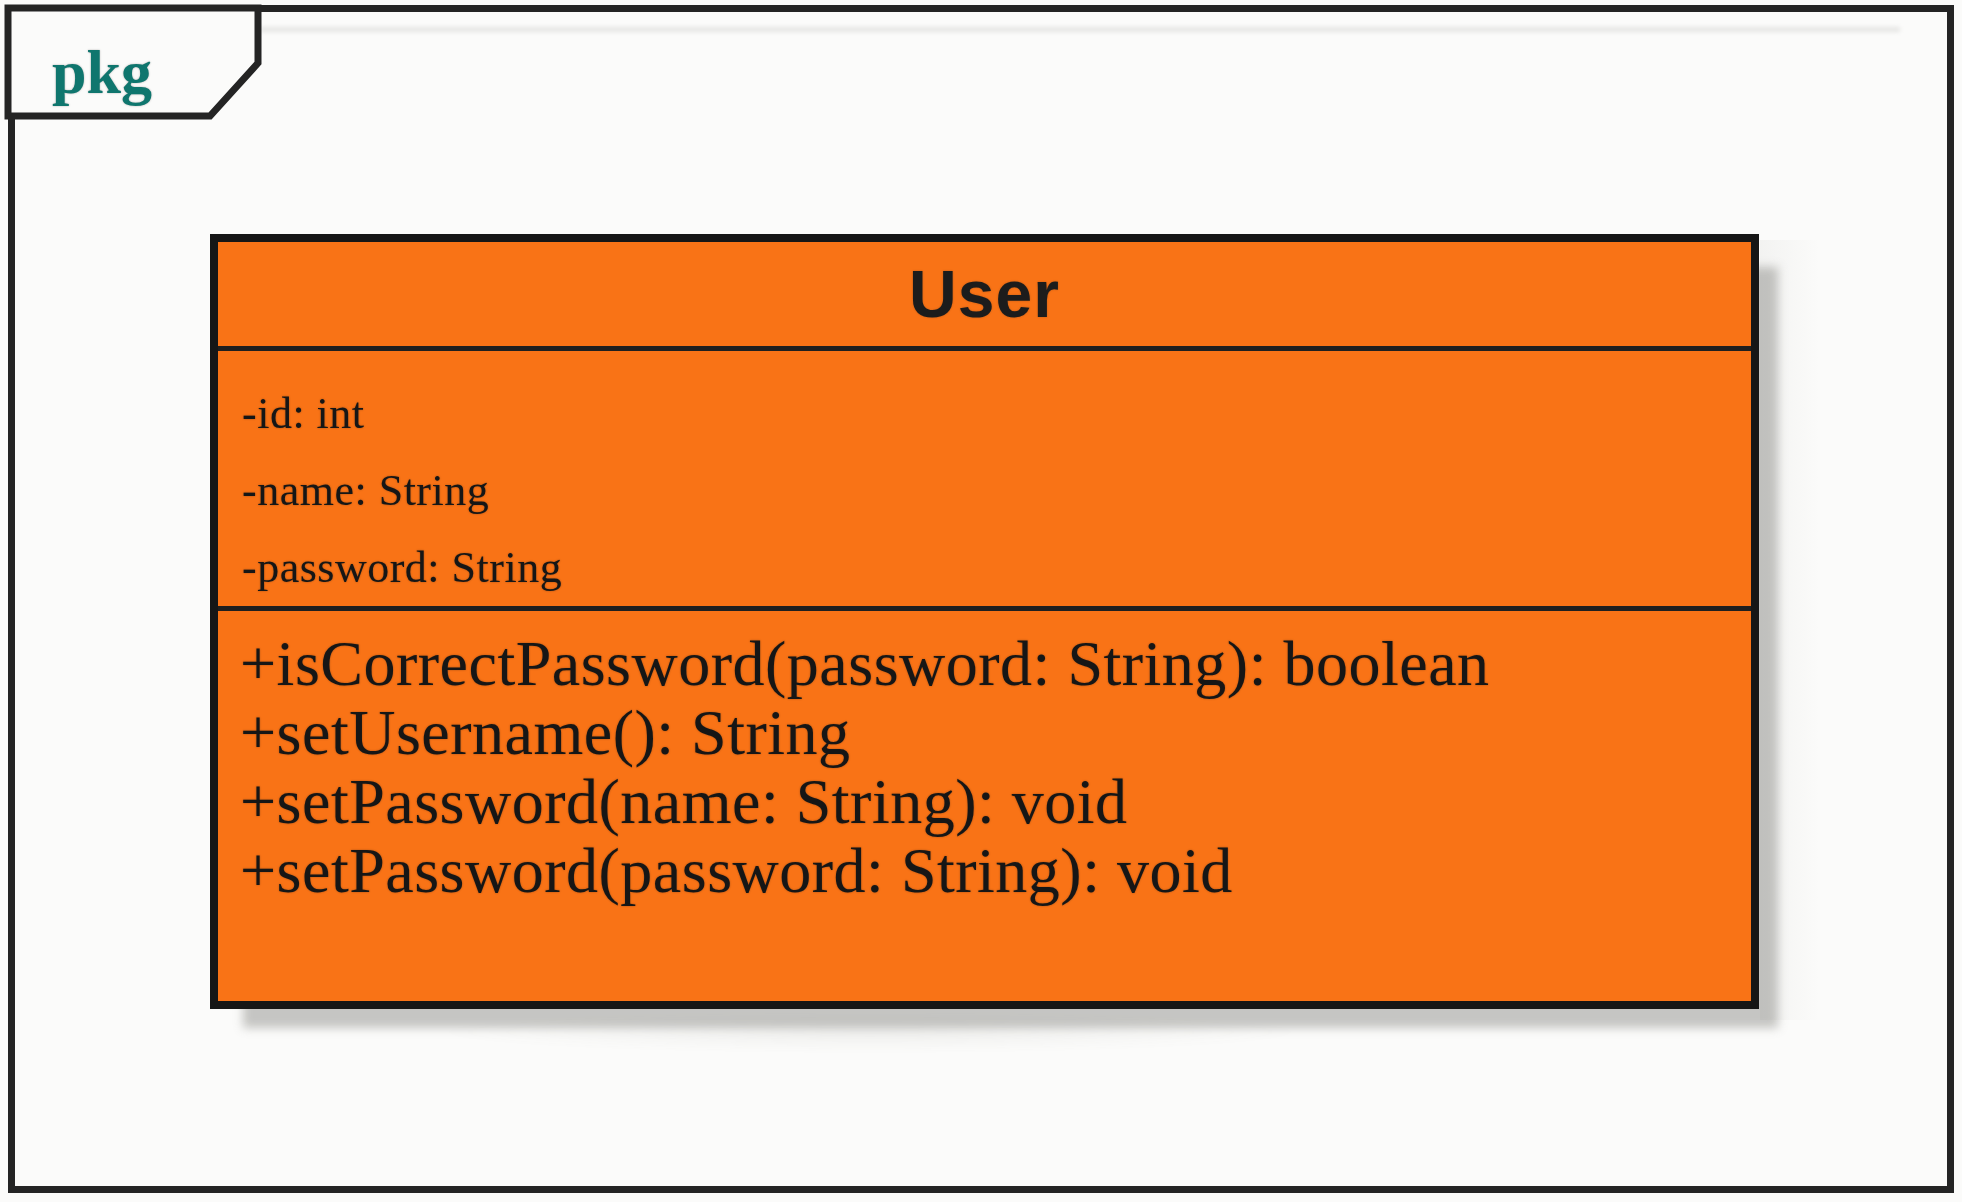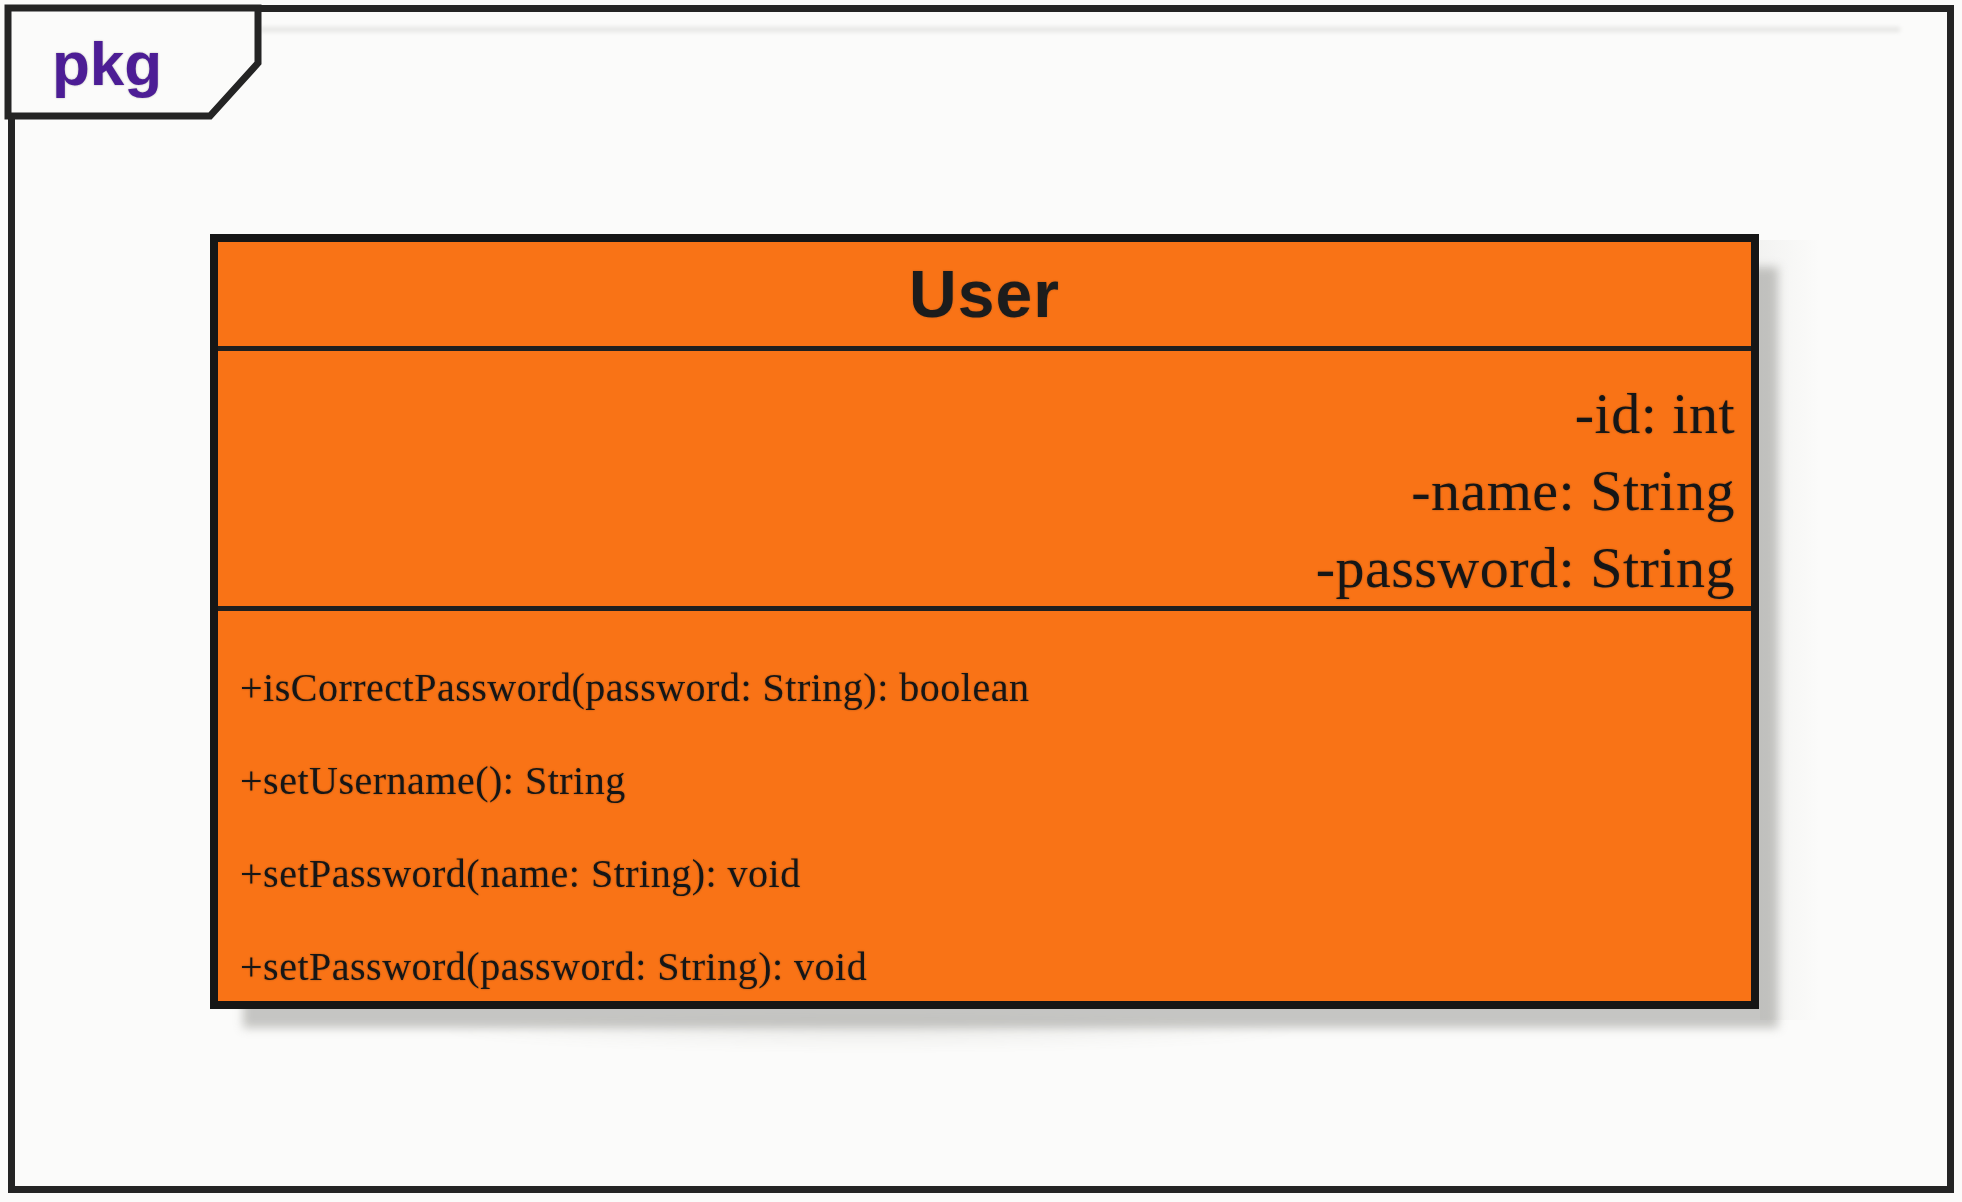--- a/index.html
+++ b/index.html
@@ -35,27 +35,27 @@
   
   .tab { position: absolute; left: 0; top: 0; }
   .tab path {
     fill: #fbfbfa;
     stroke: #242424;
     stroke-width: 7;
     stroke-linejoin: miter;
   }
   .tab-label {
     position: absolute;
-    left: 52px; top: 28px;
+    left: 52px; top: 36px;
     width: 150px;
-    font-family: Liberation Sans, sans-serif;
+    font-family: Liberation Serif, serif;
     font-weight: 700;
     font-size: 62px;
     line-height: 72px;
-    color: #4c1d95;
+    color: #0f766e;
     text-shadow: 0 0 2px rgba(30,30,30,0.35);
   }
 
   
   .classbox {
     position: absolute;
     left: 210px; top: 234px;
     width: 1549px; height: 775px;
     box-sizing: border-box;
     border: 8px solid #161616;
@@ -78,33 +78,31 @@
     color: #1c1c1c;
     text-shadow: 0 0 2px rgba(30,30,30,0.3);
   }
   .c-attrs {
     flex: 0 0 253px;
     border-bottom: 5px solid #1f1f1f;
     padding: 24px 16px 0 24px;
     box-sizing: border-box;
   }
   .c-attrs .member {
-    font-size: 58px;
+    font-size: 44px;
     line-height: 77px;
-    text-align: right;
   }
   .c-methods {
     flex: 1 1 auto;
     padding: 18px 10px 0 22px;
     box-sizing: border-box;
   }
   .c-methods .member {
-    font-size: 40px;
+    font-size: 64px;
     line-height: 69px;
-    margin-top: 24px;
   }
   .member {
     white-space: nowrap;
     color: #161616;
     text-shadow: 0 0 2px rgba(25,25,25,0.4);
     letter-spacing: 0.5px;
   }
 
   
   .smudge {

